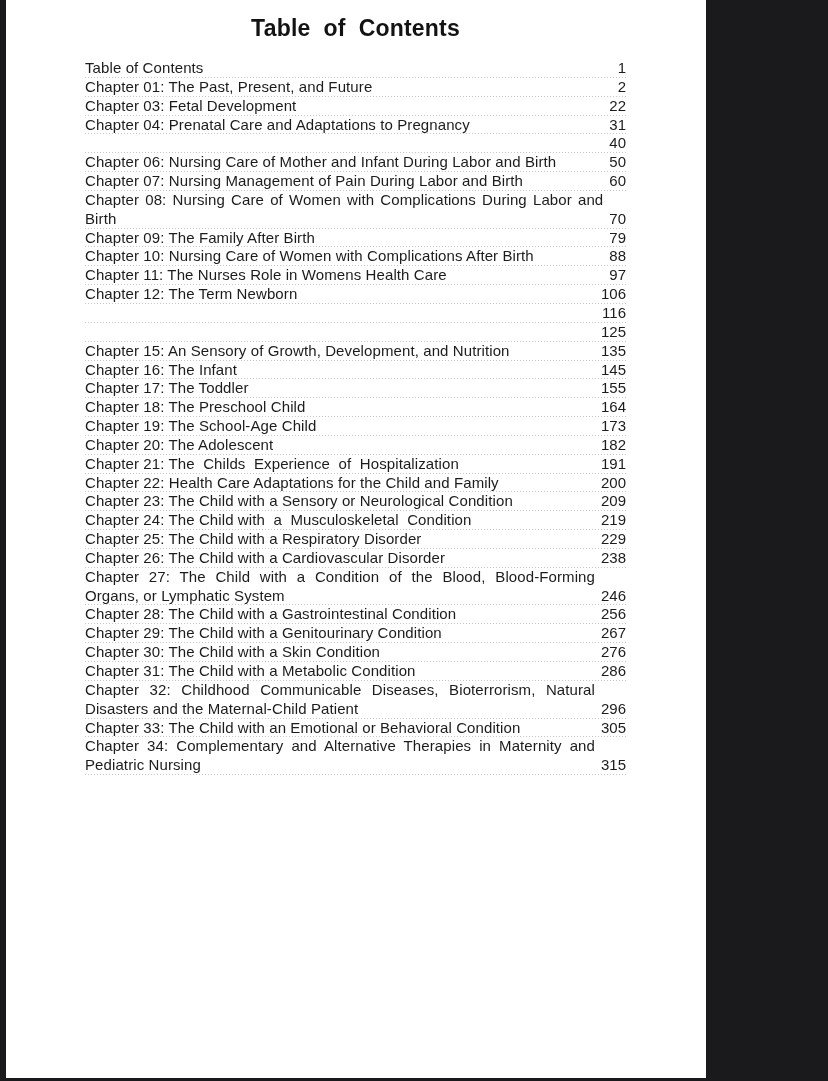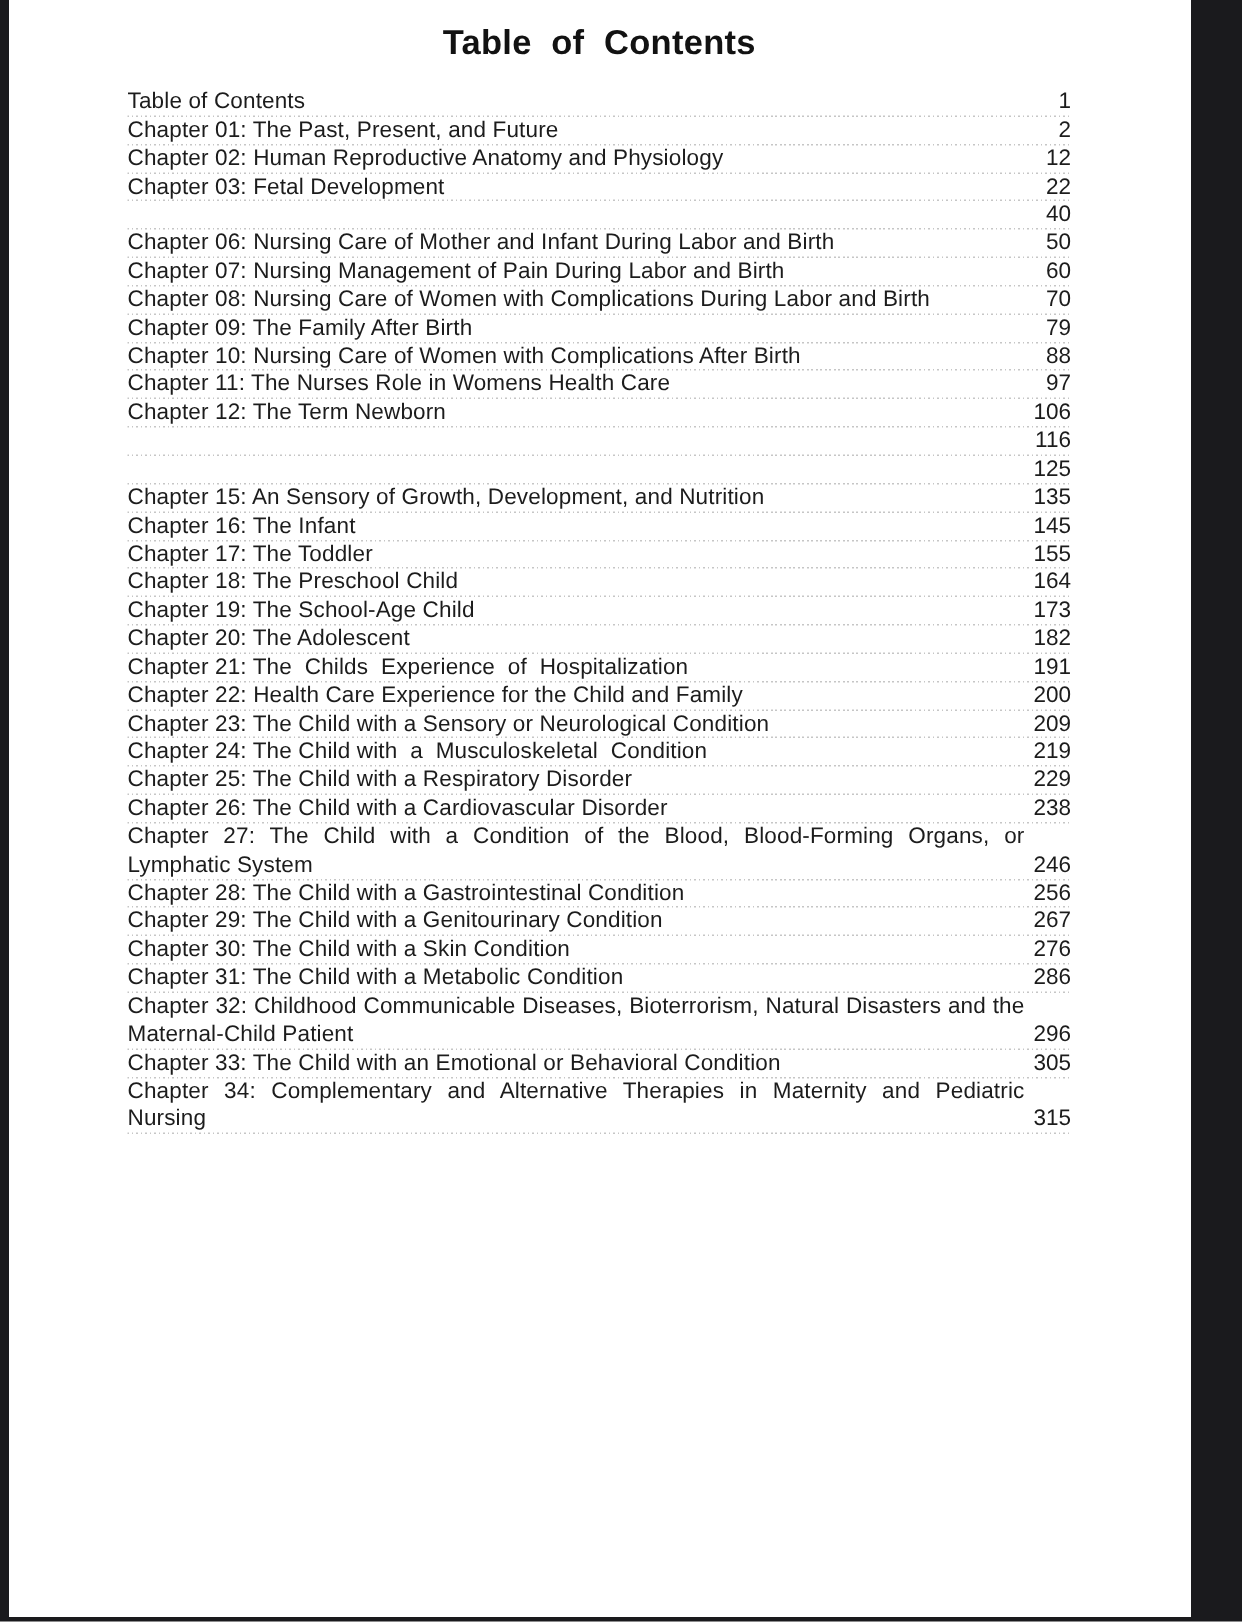--- a/index.html
+++ b/index.html
@@ -8,21 +8,21 @@
     height: 1081px;
     position: relative;
     background: #1a1a1d;
     font-family: "Liberation Sans", "DejaVu Sans", sans-serif;
     overflow: hidden;
   }
   .doc-page {
     position: absolute;
     left: 6px;
     top: 0;
-    width: 788px;
+    width: 700px;
     height: 1078px;
     background: #ffffff;
     box-sizing: border-box;
     padding: 15px 80px 0 79px;
   }
   .doc-title {
     margin: 0 0 17px 0;
     font-size: 23px;
     line-height: 27px;
     font-weight: bold;
@@ -65,28 +65,28 @@
   <div class="toc">
       <div class="toc-row">
     <span class="toc-text">Table of Contents</span>
     <span class="toc-num">1</span>
   </div>
       <div class="toc-row">
     <span class="toc-text">Chapter 01: The Past, Present, and Future</span>
     <span class="toc-num">2</span>
   </div>
       <div class="toc-row">
-    <span class="toc-text">Chapter 02: Human Reproductive Anatomy and Physiology</span>
-    <span class="toc-num">12</span>
-  </div>
-      <div class="toc-row">
     <span class="toc-text">Chapter 03: Fetal Development</span>
     <span class="toc-num">22</span>
   </div>
       <div class="toc-row">
+    <span class="toc-text">Chapter 04: Prenatal Care and Adaptations to Pregnancy</span>
+    <span class="toc-num">31</span>
+  </div>
+      <div class="toc-row">
     <span class="toc-num">40</span>
   </div>
       <div class="toc-row">
     <span class="toc-text">Chapter 06: Nursing Care of Mother and Infant During Labor and Birth</span>
     <span class="toc-num">50</span>
   </div>
       <div class="toc-row">
     <span class="toc-text">Chapter 07: Nursing Management of Pain During Labor and Birth</span>
     <span class="toc-num">60</span>
   </div>
@@ -138,21 +138,21 @@
   </div>
       <div class="toc-row">
     <span class="toc-text">Chapter 20: The Adolescent</span>
     <span class="toc-num">182</span>
   </div>
       <div class="toc-row">
     <span class="toc-text">Chapter 21: The  Childs  Experience  of  Hospitalization</span>
     <span class="toc-num">191</span>
   </div>
       <div class="toc-row">
-    <span class="toc-text">Chapter 22: Health Care Experience for the Child and Family</span>
+    <span class="toc-text">Chapter 22: Health Care Adaptations for the Child and Family</span>
     <span class="toc-num">200</span>
   </div>
       <div class="toc-row">
     <span class="toc-text">Chapter 23: The Child with a Sensory or Neurological Condition</span>
     <span class="toc-num">209</span>
   </div>
       <div class="toc-row">
     <span class="toc-text">Chapter 24: The Child with  a  Musculoskeletal  Condition</span>
     <span class="toc-num">219</span>
   </div>

